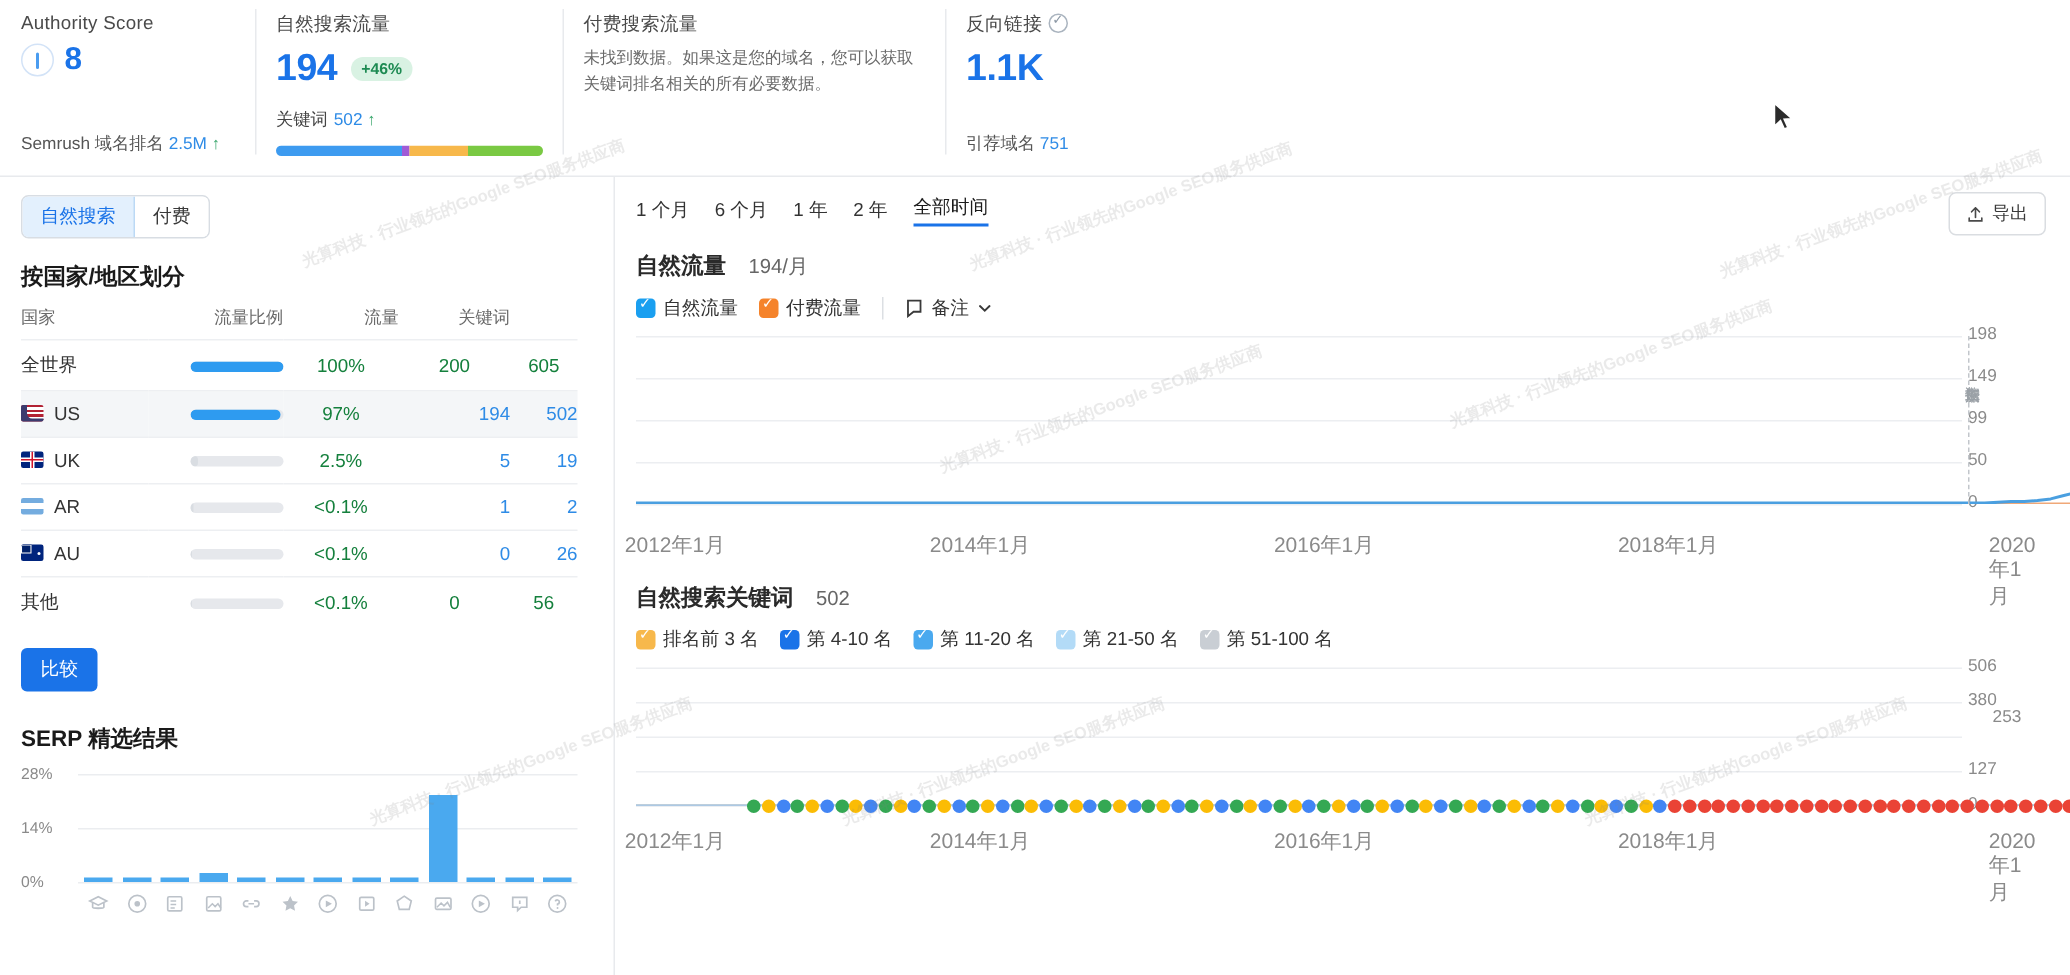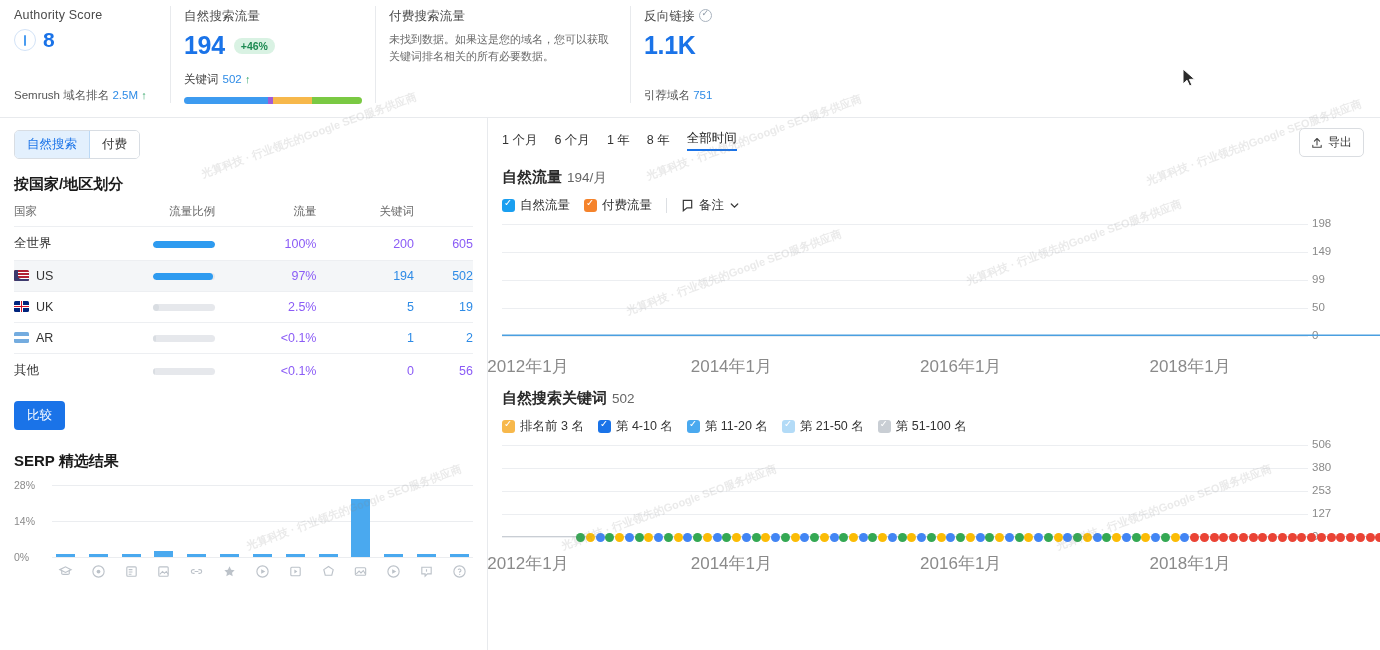--- a/index.html
+++ b/index.html
@@ -42,37 +42,37 @@
   .paid-desc { font-size:11px; color:#6a6a6a; line-height:1.5; width:228px; margin-bottom:9px; }
   .btn-green {
     display:inline-block; background:#19a868; color:#fff; font-size:12px; font-weight:bold;
     border-radius:4px; padding:6px 11px; border:none; cursor:pointer;
   }
   .hdr-ic { display:inline-block; width:13px; height:13px; border-radius:50%; border:1.4px solid #aab4bf; position:relative; vertical-align:-2px; margin-left:4px; }
   .hdr-ic::after { content:"\2713"; position:absolute; left:1.7px; top:-2.3px; font-size:9px; color:#8c98a5; }
 
   
   .body-wrap { display:flex; height:532px; }
-  .left { width:488px; border-right:1px solid #e8eaed; padding:12px 14px 0 14px; position:relative; }
+  .left { width:410px; border-right:1px solid #e8eaed; padding:12px 24px 0 14px; position:relative; }
   .right { flex:1; padding:12px 16px 0 14px; position:relative; }
 
   
   .seg { display:inline-flex; border:1px solid #d8dde3; border-radius:5px; overflow:hidden; }
   .seg div { padding:5px 12px; font-size:12.5px; color:#3a3a3a; cursor:pointer; background:#fff; }
   .seg div.on { background:#e3f0fd; color:#1a73e8; border-right:1px solid #bcd9f5; }
   .sec-h { font-size:15px; font-weight:bold; color:#1a1a1a; margin:16px 0 10px 0; }
 
   table.geo { width:100%; border-collapse:collapse; }
   table.geo th { font-size:11.5px; font-weight:normal; color:#6a6a6a; text-align:right; padding:0 0 7px 0; }
   table.geo th.l { text-align:left; }
   table.geo td { font-size:12.5px; padding:8px 0; border-top:1px solid #edeff2; text-align:right; color:#333; }
   table.geo td.l { text-align:left; }
   table.geo tr.hi td { background:#f4f6f8; }
   table.geo td.num { color:#2e8be6; }
-  table.geo td.plain { color:#8b5cf6; }
+  table.geo td.plain { color:#15803d;text-align:center; }
   .flag { display:inline-block; width:15px; height:11px; margin-right:7px; vertical-align:-1px; border-radius:1.5px; }
   .bar-cell { width:90px; }
   .bar-out { width:62px; height:7px; border-radius:4px; background:#e6e8ec; display:inline-block; position:relative; overflow:hidden; vertical-align:middle; }
   .bar-in { position:absolute; left:0; top:0; bottom:0; border-radius:4px; }
   .btn-blue { margin-top:14px; background:#1a73e8; color:#fff; font-size:12.5px; border:none; border-radius:4px; padding:6px 13px; cursor:pointer; }
 
   
   .serp-wrap { margin-top:22px; }
   .serp-plot { position:relative; height:72px; margin-top:14px; margin-left:38px; }
   .serp-grid { position:absolute; left:0; right:0; height:1px; background:#ebedf0; }
@@ -86,33 +86,33 @@
   
   .range { display:flex; gap:17px; font-size:12.5px; color:#333; align-items:center; }
   .range span { cursor:pointer; }
   .range span.on { color:#1a1a1a; border-bottom:2px solid #1a73e8; padding-bottom:2px; }
   .export {
     position:absolute; right:16px; top:10px; border:1px solid #dadde1; border-radius:5px;
     background:#fff; font-size:12px; padding:5px 11px; color:#3a3a3a; cursor:pointer;
     display:flex; align-items:center; gap:5px;
   }
   .ch-title { font-size:15px; font-weight:bold; margin:17px 0 0 0; }
-  .ch-title b { font-weight:normal; color:#666; font-size:13.5px; margin-left:5px; }
+  .ch-title b { font-weight:normal; color:#666; font-size:13.5px; margin-left:15px; }
   .legend { display:flex; align-items:center; gap:14px; margin:10px 0 0 0; font-size:12.5px; color:#333; }
   .legend .it { display:flex; align-items:center; gap:5px; cursor:pointer; }
   .cbx { width:13px; height:13px; border-radius:3px; position:relative; display:inline-block; }
   .cbx::after { content:"\2713"; color:#fff; font-size:9.5px; position:absolute; left:2px; top:-2.5px; font-weight:bold; }
   .vsep { width:1px; height:15px; background:#dcdfe3; }
   .note { display:flex; align-items:center; gap:5px; cursor:pointer; }
 
   .plot { position:relative; margin-top:10px; }
   .plot .grid { position:absolute; left:0; right:56px; height:1px; background:#eceef1; }
   .plot .ylab { position:absolute; right:0; width:52px; font-size:11.5px; color:#8a8a8a; transform:translateY(-7px); }
   .plot svg.series { position:absolute; left:0; top:0; }
-  .plot .xlab { position:absolute; font-size:17px; color:#8a8a8a; transform:translateX(-50%); }
+  .plot .xlab { position:absolute; font-size:14px; color:#8a8a8a; transform:translateX(-50%); }
   .vline { position:absolute; top:0; width:0; border-left:1px dashed #c2c6cb; }
   .vline span {
     position:absolute; left:-7px; top:26px; font-size:10px; color:#9aa0a6;
     writing-mode:vertical-rl; white-space:nowrap;
   }
   .gmark { position:absolute; width:9px; height:9px; border-radius:50%; }
   .wm {
     position:absolute; color:rgba(130,130,130,.17); font-size:11px; white-space:nowrap;
     transform:rotate(-20deg); pointer-events:none; font-weight:bold;
   }
@@ -213,20 +213,27 @@
             <td class="plain">2.5%</td>
             <td class="num">5</td>
             <td class="num">19</td>
           </tr>
           <tr>
             <td class="l"><span class="flag" style="background:linear-gradient(#74acdf 0 33%,#fff 33% 66%,#74acdf 66% 100%)"></span><span>AR</span></td>
             <td class="bar-cell"><span class="bar-out"><span class="bar-in" style="width:4%;background:#d9dde2"></span></span></td>
             <td class="plain">&lt;0.1%</td>
             <td class="num">1</td>
             <td class="num">2</td>
+          </tr>
+          <tr>
+            <td class="l"><span class="flag" style="background:#00247d;position:relative;overflow:hidden"><span style="position:absolute;left:0;top:0;width:7px;height:5.5px;background:#012169;box-shadow:inset 0 0 0 .7px #fff"></span><span style="position:absolute;right:2px;top:5px;width:2.4px;height:2.4px;background:#fff;border-radius:50%"></span></span><span>AU</span></td>
+            <td class="bar-cell"><span class="bar-out"><span class="bar-in" style="width:2%;background:#d9dde2"></span></span></td>
+            <td class="plain">&lt;0.1%</td>
+            <td class="num">0</td>
+            <td class="num">26</td>
           </tr>
           <tr>
             <td class="l"><span>其他</span></td>
             <td class="bar-cell"><span class="bar-out"><span class="bar-in" style="width:2%;background:#d9dde2"></span></span></td>
             <td class="plain">&lt;0.1%</td>
             <td class="plain">0</td>
             <td class="plain">56</td>
           </tr>
         </tbody>
     </table>
@@ -337,21 +344,21 @@
           </span>
         </div>
     </div>
   </div>
 
   <div class="right">
     <div class="range" id="ranges">
         <span>1 个月</span>
         <span>6 个月</span>
         <span>1 年</span>
-        <span>8 年</span>
+        <span>2 年</span>
         <span class="on">全部时间</span>
       </div>
     <button class="export">
       <svg width="12" height="12" viewBox="0 0 12 12">
         <path d="M6 1.5 L3.4 4.2 M6 1.5 L8.6 4.2 M6 1.5 V8" stroke="#4a4a4a" stroke-width="1.1" fill="none" stroke-linecap="round"></path>
         <path d="M1.8 8.4 v1.8 h8.4 v-1.8" stroke="#4a4a4a" stroke-width="1.1" fill="none" stroke-linecap="round"></path>
       </svg>
       <span>导出</span>
     </button>
 
@@ -429,21 +436,21 @@
           <span class="cbx" style="background:#c9ced4"></span>
           <span>第 51-100 名</span>
         </div>
       </div>
     <div class="plot" id="kwplot" style="height:102px">
         <div class="grid" style="top: 92px;"></div>
         <div class="ylab" style="top: 92px;">0</div>
         <div class="grid" style="top: 68.9091px;"></div>
         <div class="ylab" style="top: 68.9091px;">127</div>
         <div class="grid" style="top: 46px;"></div>
-        <div class="ylab" style="top: 46px;">253</div>
+        <div class="ylab" style="top: 34px; text-align: center;">253</div>
         <div class="grid" style="top: 22.9091px;"></div>
         <div class="ylab" style="top: 22.9091px;">380</div>
         <div class="grid" style="top: 0px;"></div>
         <div class="ylab" style="top: 0px;">506</div>
         <svg class="series" width="1234" height="92">
           <path d="M0.0 92.0 L9.1 92.0 L18.1 92.0 L27.2 92.0 L36.3 92.0 L45.4 92.0 L54.4 92.0 L63.5 92.0 L72.6 92.0 L81.7 92.0 L90.7 92.0 L99.8 92.0 L108.9 92.0 L118.0 92.0 L127.0 92.0 L136.1 92.0 L145.2 92.0 L154.3 92.0 L163.3 92.0 L172.4 92.0 L181.5 92.0 L190.5 92.0 L199.6 92.0 L208.7 92.0 L217.8 92.0 L226.8 92.0 L235.9 92.0 L245.0 92.0 L254.1 92.0 L263.1 92.0 L272.2 92.0 L281.3 92.0 L290.4 92.0 L299.4 92.0 L308.5 92.0 L317.6 92.0 L326.6 92.0 L335.7 92.0 L344.8 92.0 L353.9 92.0 L362.9 92.0 L372.0 92.0 L381.1 92.0 L390.2 92.0 L399.2 92.0 L408.3 92.0 L417.4 92.0 L426.5 92.0 L435.5 92.0 L444.6 92.0 L453.7 92.0 L462.8 92.0 L471.8 92.0 L480.9 92.0 L490.0 92.0 L499.0 92.0 L508.1 92.0 L517.2 92.0 L526.3 92.0 L535.3 92.0 L544.4 92.0 L553.5 92.0 L562.6 92.0 L571.6 92.0 L580.7 92.0 L589.8 92.0 L598.9 92.0 L607.9 92.0 L617.0 92.0 L626.1 92.0 L635.1 92.0 L644.2 92.0 L653.3 92.0 L662.4 92.0 L671.4 92.0 L680.5 92.0 L689.6 92.0 L698.7 92.0 L707.7 92.0 L716.8 92.0 L725.9 92.0 L735.0 92.0 L744.0 92.0 L753.1 92.0 L762.2 92.0 L771.3 92.0 L780.3 92.0 L789.4 92.0 L798.5 92.0 L807.5 92.0 L816.6 92.0 L825.7 92.0 L834.8 92.0 L843.8 92.0 L852.9 92.0 L862.0 92.0 L871.1 92.0 L880.1 92.0 L889.2 92.0 L898.3 92.0 L907.4 92.0 L916.4 92.0 L925.5 92.0 L934.6 92.0 L943.6 92.0 L952.7 92.0 L961.8 92.0 L970.9 92.0 L979.9 92.0 L989.0 92.0 L998.1 92.0 L1007.2 84.7 L1016.2 76.0 L1025.3 67.3 L1034.4 68.4 L1043.5 61.8 L1052.5 56.0 L1061.6 50.5 L1070.7 48.0 L1079.8 51.3 L1088.8 43.8 L1097.9 39.3 L1107.0 35.6 L1116.0 33.5 L1125.1 35.3 L1134.2 30.2 L1143.3 24.7 L1152.3 26.2 L1161.4 21.1 L1170.5 15.6 L1179.6 17.5 L1188.6 12.0 L1197.7 8.0 L1206.8 9.8 L1215.9 5.1 L1224.9 2.9 L1234.0 0.7 L1234.0 92 L0 92 Z" fill="#1a73e8" fill-opacity="0.22" stroke="#1a73e8" stroke-width="1.8" stroke-linejoin="round"></path>
           <path d="M0.0 92.0 L9.1 92.0 L18.1 92.0 L27.2 92.0 L36.3 92.0 L45.4 92.0 L54.4 92.0 L63.5 92.0 L72.6 92.0 L81.7 92.0 L90.7 92.0 L99.8 92.0 L108.9 92.0 L118.0 92.0 L127.0 92.0 L136.1 92.0 L145.2 92.0 L154.3 92.0 L163.3 92.0 L172.4 92.0 L181.5 92.0 L190.5 92.0 L199.6 92.0 L208.7 92.0 L217.8 92.0 L226.8 92.0 L235.9 92.0 L245.0 92.0 L254.1 92.0 L263.1 92.0 L272.2 92.0 L281.3 92.0 L290.4 92.0 L299.4 92.0 L308.5 92.0 L317.6 92.0 L326.6 92.0 L335.7 92.0 L344.8 92.0 L353.9 92.0 L362.9 92.0 L372.0 92.0 L381.1 92.0 L390.2 92.0 L399.2 92.0 L408.3 92.0 L417.4 92.0 L426.5 92.0 L435.5 92.0 L444.6 92.0 L453.7 92.0 L462.8 92.0 L471.8 92.0 L480.9 92.0 L490.0 92.0 L499.0 92.0 L508.1 92.0 L517.2 92.0 L526.3 92.0 L535.3 92.0 L544.4 92.0 L553.5 92.0 L562.6 92.0 L571.6 92.0 L580.7 92.0 L589.8 92.0 L598.9 92.0 L607.9 92.0 L617.0 92.0 L626.1 92.0 L635.1 92.0 L644.2 92.0 L653.3 92.0 L662.4 92.0 L671.4 92.0 L680.5 92.0 L689.6 92.0 L698.7 92.0 L707.7 92.0 L716.8 92.0 L725.9 92.0 L735.0 92.0 L744.0 92.0 L753.1 92.0 L762.2 92.0 L771.3 92.0 L780.3 92.0 L789.4 92.0 L798.5 92.0 L807.5 92.0 L816.6 92.0 L825.7 92.0 L834.8 92.0 L843.8 92.0 L852.9 92.0 L862.0 92.0 L871.1 92.0 L880.1 92.0 L889.2 92.0 L898.3 92.0 L907.4 92.0 L916.4 92.0 L925.5 92.0 L934.6 92.0 L943.6 92.0 L952.7 92.0 L961.8 92.0 L970.9 92.0 L979.9 92.0 L989.0 92.0 L998.1 92.0 L1007.2 85.6 L1016.2 77.5 L1025.3 69.3 L1034.4 70.2 L1043.5 64.4 L1052.5 58.9 L1061.6 53.8 L1070.7 51.6 L1079.8 54.5 L1088.8 47.6 L1097.9 43.6 L1107.0 40.2 L1116.0 38.2 L1125.1 40.0 L1134.2 35.3 L1143.3 30.2 L1152.3 31.6 L1161.4 26.9 L1170.5 21.8 L1179.6 23.5 L1188.6 18.5 L1197.7 14.7 L1206.8 16.5 L1215.9 12.0 L1224.9 10.2 L1234.0 8.0 L1234.0 92 L0 92 Z" fill="#4aa9ef" fill-opacity="0.22" stroke="#4aa9ef" stroke-width="1.8" stroke-linejoin="round"></path>
           <path d="M0.0 92.0 L9.1 92.0 L18.1 92.0 L27.2 92.0 L36.3 92.0 L45.4 92.0 L54.4 92.0 L63.5 92.0 L72.6 92.0 L81.7 92.0 L90.7 92.0 L99.8 92.0 L108.9 92.0 L118.0 92.0 L127.0 92.0 L136.1 92.0 L145.2 92.0 L154.3 92.0 L163.3 92.0 L172.4 92.0 L181.5 92.0 L190.5 92.0 L199.6 92.0 L208.7 92.0 L217.8 92.0 L226.8 92.0 L235.9 92.0 L245.0 92.0 L254.1 92.0 L263.1 92.0 L272.2 92.0 L281.3 92.0 L290.4 92.0 L299.4 92.0 L308.5 92.0 L317.6 92.0 L326.6 92.0 L335.7 92.0 L344.8 92.0 L353.9 92.0 L362.9 92.0 L372.0 92.0 L381.1 92.0 L390.2 92.0 L399.2 92.0 L408.3 92.0 L417.4 92.0 L426.5 92.0 L435.5 92.0 L444.6 92.0 L453.7 92.0 L462.8 92.0 L471.8 92.0 L480.9 92.0 L490.0 92.0 L499.0 92.0 L508.1 92.0 L517.2 92.0 L526.3 92.0 L535.3 92.0 L544.4 92.0 L553.5 92.0 L562.6 92.0 L571.6 92.0 L580.7 92.0 L589.8 92.0 L598.9 92.0 L607.9 92.0 L617.0 92.0 L626.1 92.0 L635.1 92.0 L644.2 92.0 L653.3 92.0 L662.4 92.0 L671.4 92.0 L680.5 92.0 L689.6 92.0 L698.7 92.0 L707.7 92.0 L716.8 92.0 L725.9 92.0 L735.0 92.0 L744.0 92.0 L753.1 92.0 L762.2 92.0 L771.3 92.0 L780.3 92.0 L789.4 92.0 L798.5 92.0 L807.5 92.0 L816.6 92.0 L825.7 92.0 L834.8 92.0 L843.8 92.0 L852.9 92.0 L862.0 92.0 L871.1 92.0 L880.1 92.0 L889.2 92.0 L898.3 92.0 L907.4 92.0 L916.4 92.0 L925.5 92.0 L934.6 92.0 L943.6 92.0 L952.7 92.0 L961.8 92.0 L970.9 92.0 L979.9 92.0 L989.0 92.0 L998.1 92.0 L1007.2 86.5 L1016.2 79.3 L1025.3 72.0 L1034.4 72.9 L1043.5 67.5 L1052.5 62.9 L1061.6 58.4 L1070.7 56.5 L1079.8 59.3 L1088.8 52.9 L1097.9 49.3 L1107.0 46.5 L1116.0 44.7 L1125.1 46.2 L1134.2 42.0 L1143.3 37.5 L1152.3 38.9 L1161.4 34.7 L1170.5 30.2 L1179.6 31.6 L1188.6 27.3 L1197.7 24.0 L1206.8 25.6 L1215.9 21.5 L1224.9 20.0 L1234.0 18.2 L1234.0 92 L0 92 Z" fill="#b3dbf7" fill-opacity="0.22" stroke="#b3dbf7" stroke-width="1.8" stroke-linejoin="round"></path>
           <path d="M0.0 92.0 L8.8 92.0 L17.6 92.0 L26.4 92.0 L35.3 92.0 L44.1 92.0 L52.9 92.0 L61.7 92.0 L70.5 92.0 L79.3 92.0 L88.1 92.0 L97.0 92.0 L105.8 92.0 L114.6 92.0 L123.4 92.0 L132.2 92.0 L141.0 92.0 L149.8 92.0 L158.7 92.0 L167.5 92.0 L176.3 92.0 L185.1 92.0 L193.9 92.0 L202.7 92.0 L211.5 92.0 L220.4 92.0 L229.2 92.0 L238.0 92.0 L246.8 92.0 L255.6 92.0 L264.4 92.0 L273.2 92.0 L282.1 92.0 L290.9 92.0 L299.7 92.0 L308.5 92.0 L317.3 92.0 L326.1 92.0 L334.9 92.0 L343.8 92.0 L352.6 92.0 L361.4 92.0 L370.2 92.0 L379.0 92.0 L387.8 92.0 L396.6 92.0 L405.5 92.0 L414.3 92.0 L423.1 92.0 L431.9 92.0 L440.7 92.0 L449.5 92.0 L458.3 92.0 L467.2 92.0 L476.0 92.0 L484.8 92.0 L493.6 92.0 L502.4 92.0 L511.2 92.0 L520.0 92.0 L528.9 92.0 L537.7 92.0 L546.5 92.0 L555.3 92.0 L564.1 92.0 L572.9 92.0 L581.7 92.0 L590.6 92.0 L599.4 92.0 L608.2 92.0 L617.0 92.0 L625.8 92.0 L634.6 92.0 L643.4 92.0 L652.3 92.0 L661.1 92.0 L669.9 92.0 L678.7 92.0 L687.5 92.0 L696.3 92.0 L705.1 92.0 L714.0 92.0 L722.8 92.0 L731.6 92.0 L740.4 92.0 L749.2 92.0 L758.0 92.0 L766.8 92.0 L775.7 92.0 L784.5 92.0 L793.3 92.0 L802.1 92.0 L810.9 92.0 L819.7 92.0 L828.5 92.0 L837.4 92.0 L846.2 92.0 L855.0 92.0 L863.8 92.0 L872.6 92.0 L881.4 92.0 L890.2 92.0 L899.1 92.0 L907.9 92.0 L916.7 92.0 L925.5 92.0 L934.3 92.0 L943.1 92.0 L951.9 92.0 L960.8 92.0 L969.6 92.0 L978.4 92.0 L987.2 92.0 L996.0 92.0 L1004.8 92.0 L1013.6 88.4 L1022.5 84.7 L1031.3 81.1 L1040.1 81.5 L1048.9 79.3 L1057.7 77.1 L1066.5 74.7 L1075.3 73.8 L1084.2 75.3 L1093.0 72.0 L1101.8 70.5 L1110.6 69.3 L1119.4 68.0 L1128.2 68.7 L1137.0 66.5 L1145.9 64.4 L1154.7 65.1 L1163.5 62.9 L1172.3 60.7 L1181.1 61.5 L1189.9 59.3 L1198.7 57.5 L1207.6 58.4 L1216.4 56.4 L1225.2 55.6 L1234.0 54.7 L1234.0 92 L0 92 Z" fill="#c9ced4" fill-opacity="0.22" stroke="#c9ced4" stroke-width="1.8" stroke-linejoin="round"></path>
         </svg>

